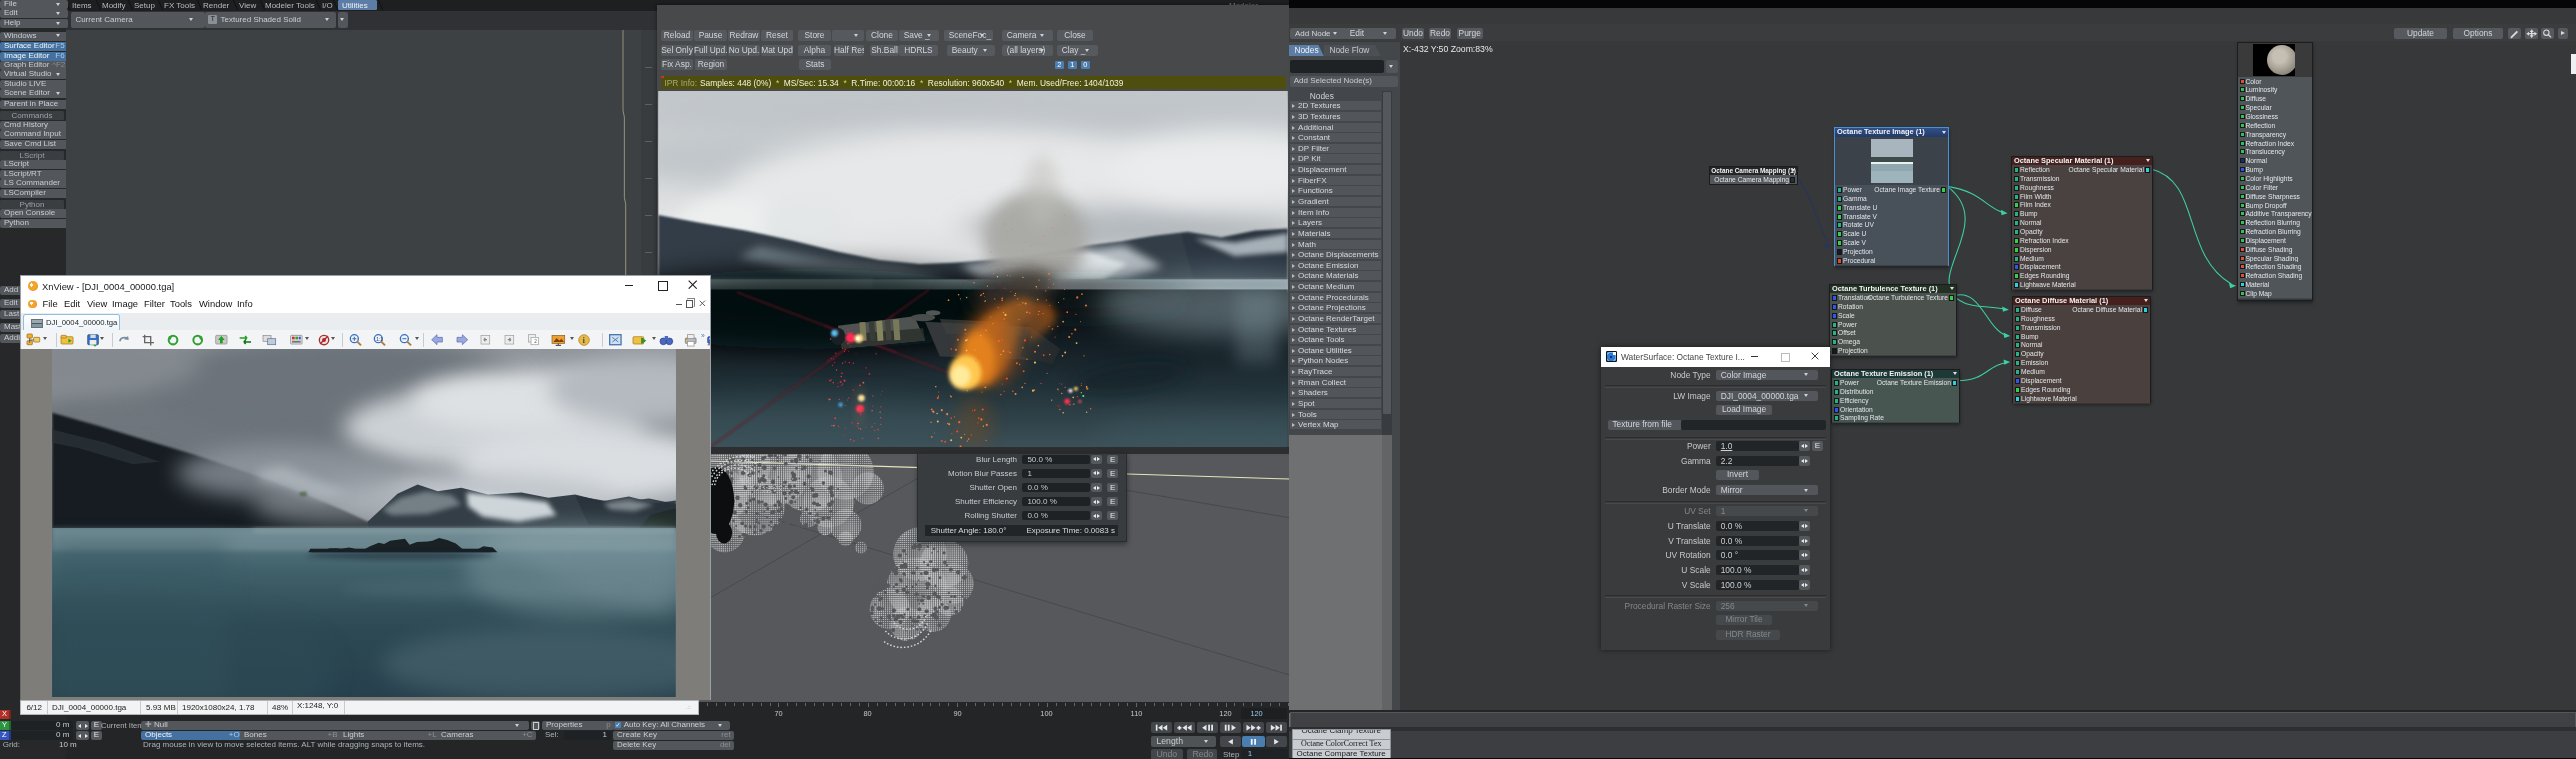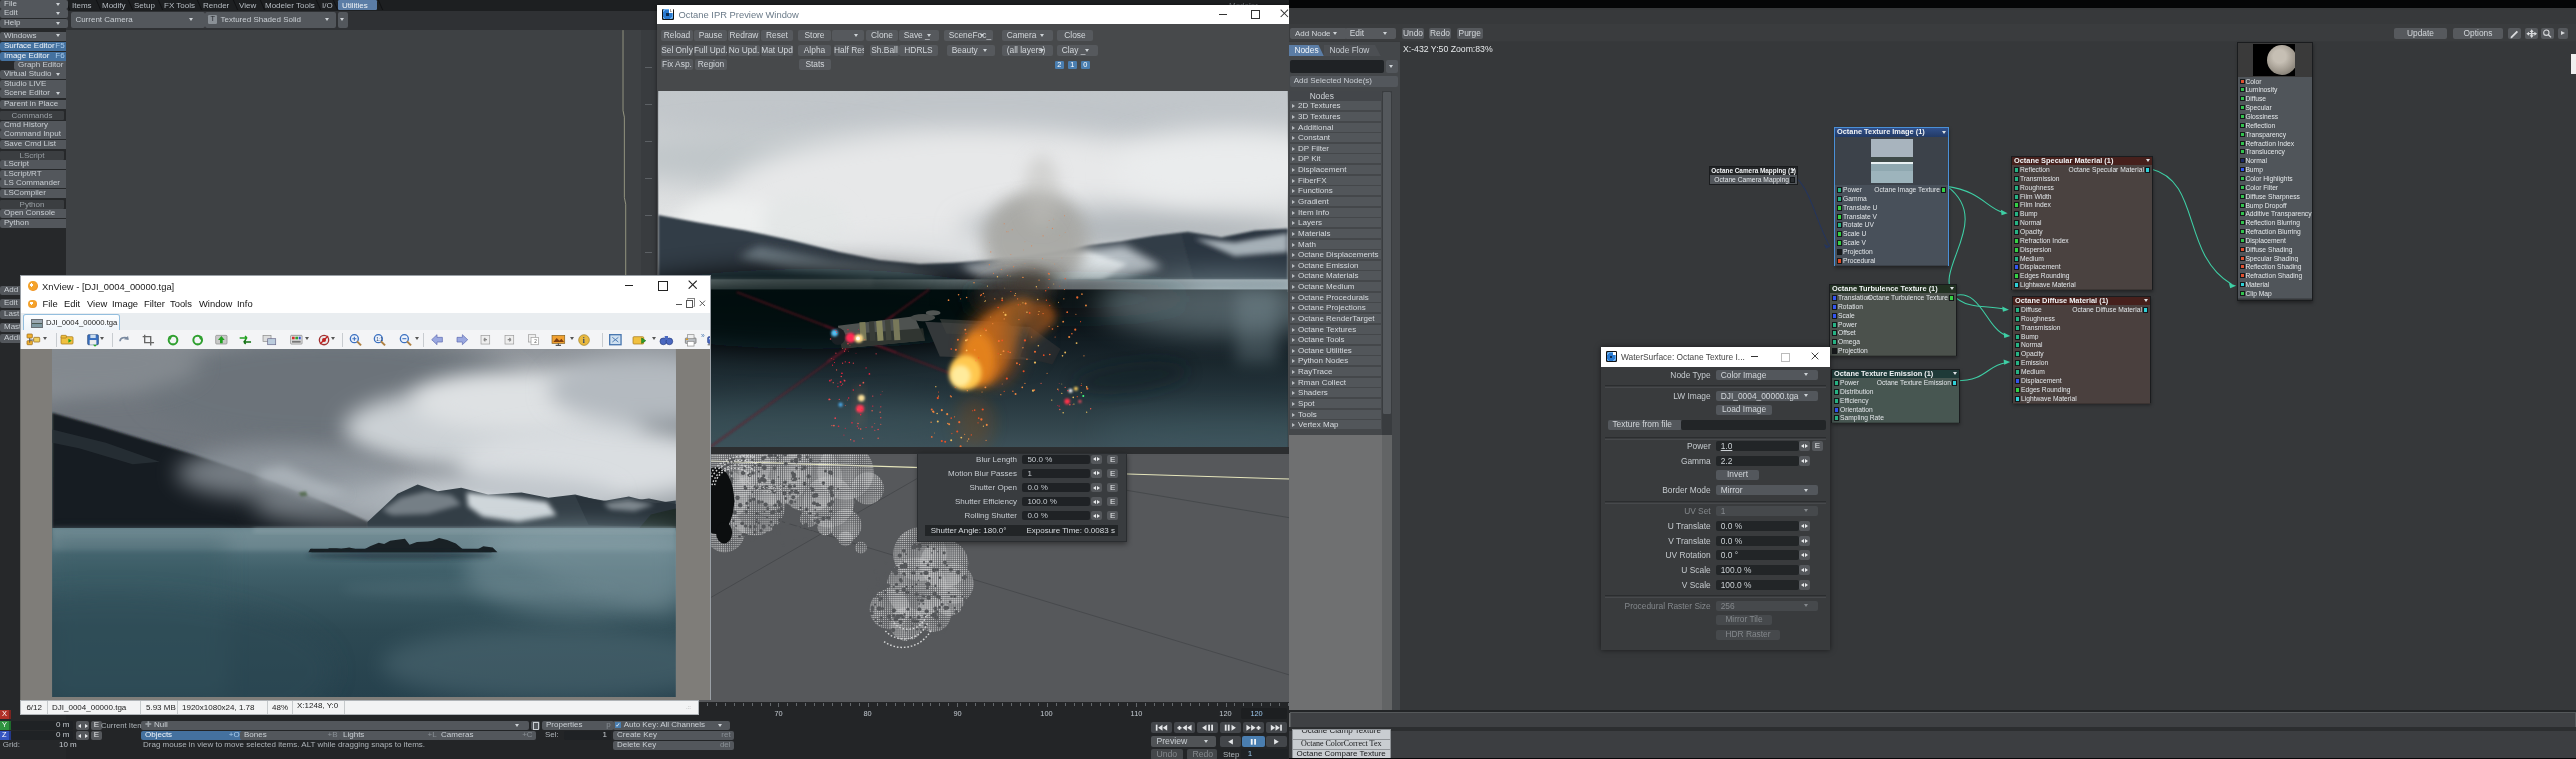--- a/index.html
+++ b/index.html
@@ -74,21 +74,21 @@
 <div class="btn bl" style="left:0;top:0;width:64px;height:8.7px;">File</div>
 <div class="tri" style="left:56px;top:2.7px;"></div>
 <div class="btn bl" style="left:0;top:9.4px;width:64px;height:8.7px;">Edit</div>
 <div class="tri" style="left:56px;top:12px;"></div>
 <div class="btn bl" style="left:0;top:19px;width:64px;height:8.7px;">Help</div>
 <div class="tri" style="left:56px;top:21.5px;"></div>
 <div class="btn bl" style="left:0;top:32px;width:64px;height:8.7px;">Windows</div>
 <div class="tri" style="left:56px;top:34px;"></div>
 <div class="btn bl blue" style="left:0;top:42px;width:64px;height:8.7px;">Surface Editor<span style="position:absolute;right:3.4px;color:#a9cbec;">F5</span></div>
 <div class="btn bl blue" style="left:0;top:52px;width:64px;height:8.7px;">Image Editor<span style="position:absolute;right:3.4px;color:#a9cbec;">F6</span></div>
-<div class="btn bl" style="left:0;top:61px;width:64px;height:8.7px;margin-left:14px;">Graph Editor<span style="position:absolute;right:2.7px;color:#8a9096;">^F2</span></div>
+<div class="btn bl" style="left:0;top:61px;width:64px;height:8.7px;">Graph Editor<span style="position:absolute;right:2.7px;color:#8a9096;">^F2</span></div>
 <div class="btn bl" style="left:0;top:70px;width:64px;height:8.7px;">Virtual Studio</div>
 <div class="tri" style="left:56px;top:73px;"></div>
 <div class="btn bl" style="left:0;top:80px;width:64px;height:8.7px;">Studio LIVE</div>
 <div class="btn bl" style="left:0;top:89px;width:64px;height:8.7px;">Scene Editor</div>
 <div class="tri" style="left:56px;top:92px;"></div>
 <div class="btn bl" style="left:0;top:100px;width:64px;height:8.7px;">Parent in Place</div>
 <div class="hdr" style="left:0;top:111px;width:64px;height:8.7px;line-height:9.4px;">Commands</div>
 <div class="btn bl" style="left:0;top:121px;width:64px;height:8.7px;">Cmd History</div>
 <div class="btn bl" style="left:0;top:130px;width:64px;height:8.7px;">Command Input</div>
 <div class="btn bl" style="left:0;top:140px;width:64px;height:8.7px;">Save Cmd List</div>
@@ -728,21 +728,21 @@
       </g>
     </svg></div>
 <div class="trb" style="left:1266px;top:722px;width:21px;"><svg width="21" height="11.4" viewBox="0 0 31 17">
       <g fill="#e4e6e8">
         <path d="M7,4 L13.5,8.5 L7,13 Z"></path>
         <path d="M14,4 L20.5,8.5 L14,13 Z"></path>
         <rect x="21" y="4" width="2.5" height="9"></rect>
       </g>
     </svg></div>
 
-<div class="trb" style="left:1151px;top:736px;width:65px;color:#c9ced3;font-size:8.7px;line-height:11.4px;background:#505356;"><span style="margin-left:5.4px;">Preview</span></div>
+<div class="trb" style="left:1151px;top:736px;width:65px;color:#c9ced3;font-size:8.7px;line-height:11.4px;background:#505356;"><span style="margin-left:5.4px;">Length</span></div>
 <div class="tri" style="left:1204px;top:740px;"></div>
 <div class="trb" style="left:1220px;top:736px;width:21px;"><svg width="21" height="11.4" viewBox="0 0 31 17">
       <path d="M19,4.5 L12,8.5 L19,12.5 Z" fill="#e4e6e8"></path>
     </svg></div>
 <div class="trb" style="left:1242px;top:736px;width:23px;background:#4a7eb0;"><svg width="23" height="11.4" viewBox="0 0 34 17">
       <g fill="#f2f5f7">
         <rect x="13" y="4.5" width="2.7" height="8.5"></rect>
         <rect x="18" y="4.5" width="2.7" height="8.5"></rect>
       </g>
     </svg></div>
@@ -790,32 +790,20 @@
     <span style="position:absolute;right:4px;">1</span>
   </div>
 <div class="btn bl" style="left:613px;top:731px;width:117px;height:8.7px;">Create Key<span style="position:absolute;right:3.4px;color:#8a9096;">ret</span></div>
 <div class="lbl" style="left:2.7px;top:741px;line-height:8.7px;">Grid:</div>
 <div class="lbl" style="left:59px;top:741px;line-height:8.7px;color:#c6cbd0;">10 m</div>
 <div class="lbl" style="left:143px;top:741px;line-height:8.7px;">Drag mouse in view to move selected items. ALT while dragging snaps to items.</div>
 <div class="btn bl" style="left:613px;top:741px;width:117px;height:8.7px;">Delete Key<span style="position:absolute;right:3.4px;color:#8a9096;">del</span></div>
 
 <div class="a" id="octane" style="left:657px;top:4.7px;width:633px;height:445px;background:#47494b;box-shadow:0 0 4px rgba(0,0,0,0.5);">
 
- <div class="a" style="left:0;top:0;width:633px;height:19.5px;background:#ffffff;">
-   <div class="a" style="left:5.4px;top:4px;width:11.4px;height:11.4px;background:#111;border-radius:1.3px;">
-     <div class="a" style="left:0.7px;top:0.7px;width:10px;height:10px;background:radial-gradient(circle at 45% 55%,#0a2a50 0 20%,#2a7ad0 21% 60%,#6ab0f0 61%);border-radius:1.3px;"></div>
-     <div class="a" style="right:0.7px;top:0.7px;width:4px;height:4px;background:#fff;font-size:4px;line-height:4px;color:#111;text-align:center;">L</div>
-   </div>
-   <div class="a" style="left:21.5px;top:4px;font-size:9.4px;color:#6a7a88;white-space:nowrap;">Octane IPR Preview Window</div>
-   <div class="a" style="left:562px;top:9.4px;width:8px;height:1px;background:#333;"></div>
-   <div class="a" style="left:594px;top:5.4px;width:7.4px;height:7.4px;border:1px solid #333;"></div>
-   <svg class="a" style="left:623px;top:4.7px;" width="8.7" height="8.7" viewBox="0 0 13 13">
-        <path d="M1,1 L12,12 M12,1 L1,12" stroke="#333" stroke-width="1.5"></path>
-      </svg>
- </div>
 
  <div class="obtn" style="left:4px;top:25px;width:32px;">Reload</div>
  <div class="obtn" style="left:37px;top:25px;width:33px;">Pause</div>
  <div class="obtn" style="left:71px;top:25px;width:32px;">Redraw</div>
  <div class="obtn" style="left:104px;top:25px;width:32px;">Reset</div>
  <div class="obtn" style="left:141px;top:25px;width:33px;">Store</div>
  <div class="obtn" style="left:175px;top:25px;width:32px;">
       <div class="tri" style="left:22px;top:4px;"></div>
     </div>
  <div class="obtn" style="left:209px;top:25px;width:32px;">Clone</div>
@@ -834,20 +822,25 @@
  <div class="obtn" style="left:290px;top:40px;width:48px;text-align:left;padding-left:4.7px;width:43px;">Beauty<div class="tri" style="left:36px;top:4px;"></div></div>
  <div class="obtn" style="left:345px;top:40px;width:50px;text-align:left;padding-left:4.7px;width:46px;">(all layers)<div class="tri" style="left:38px;top:4px;"></div></div>
  <div class="obtn" style="left:400px;top:40px;width:40px;text-align:left;padding-left:4.7px;width:36px;">Clay _<div class="tri" style="left:28px;top:4px;"></div></div>
  <div class="obtn" style="left:4px;top:54px;width:32px;">Fix Asp.</div>
  <div class="obtn" style="left:38px;top:54px;width:32px;">Region</div>
  <div class="obtn" style="left:142px;top:54px;width:32px;">Stats</div>
  <div class="a" style="left:398px;top:56px;width:8.7px;height:8.7px;background:#4a7eb0;border-radius:1.3px;color:#fff;font-size:7.4px;line-height:8.7px;text-align:center;">2</div>
  <div class="a" style="left:411px;top:56px;width:8.7px;height:8.7px;background:#4a7eb0;border-radius:1.3px;color:#fff;font-size:7.4px;line-height:8.7px;text-align:center;">1</div>
  <div class="a" style="left:424px;top:56px;width:8.7px;height:8.7px;background:#4a7eb0;border-radius:1.3px;color:#fff;font-size:7.4px;line-height:8.7px;text-align:center;">0</div>
 
+ <div class="a" style="left:4px;top:71px;width:625px;height:13.4px;background:#4e4e0e;">
+   <div class="a" style="left:0;top:0;width:2.7px;height:2px;background:#d03030;"></div>
+   <div class="a" style="left:3.4px;top:2px;font-size:8.4px;color:#a9a978;">IPR Info:</div>
+   <div class="a" style="left:39px;top:2px;font-size:8.4px;color:#f2f2d8;">Samples: 448 (0%) <span style="color:#d8d860">&nbsp;*&nbsp;</span> MS/Sec: 15.34 <span style="color:#d8d860">&nbsp;*&nbsp;</span> R.Time: 00:00:16 <span style="color:#d8d860">&nbsp;*&nbsp;</span> Resolution: 960x540 <span style="color:#d8d860">&nbsp;*&nbsp;</span> Mem. Used/Free: 1404/1039</div>
+ </div>
 
  <div class="a" style="left:1.3px;top:86px;width:630px;height:356px;overflow:hidden;background:#1a242a;">
  <svg width="630" height="356" viewBox="0 0 939 531">
   <defs>
    <linearGradient id="skyg" x1="0" y1="0" x2="0" y2="1">
      <stop offset="0" stop-color="#c2c7ca"></stop>
             <stop offset="0.35" stop-color="#d7d9db"></stop>
             <stop offset="0.8" stop-color="#e6e8e8"></stop>
             <stop offset="1" stop-color="#d3d6d7"></stop>
    </linearGradient>

